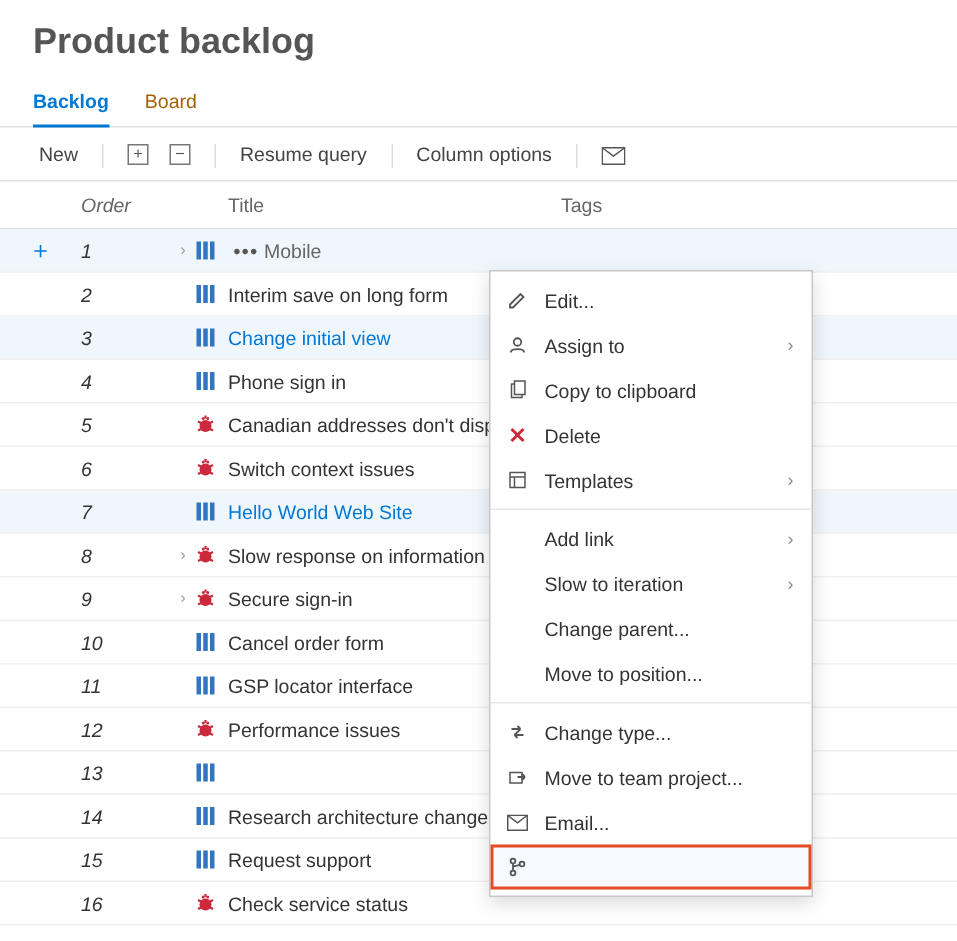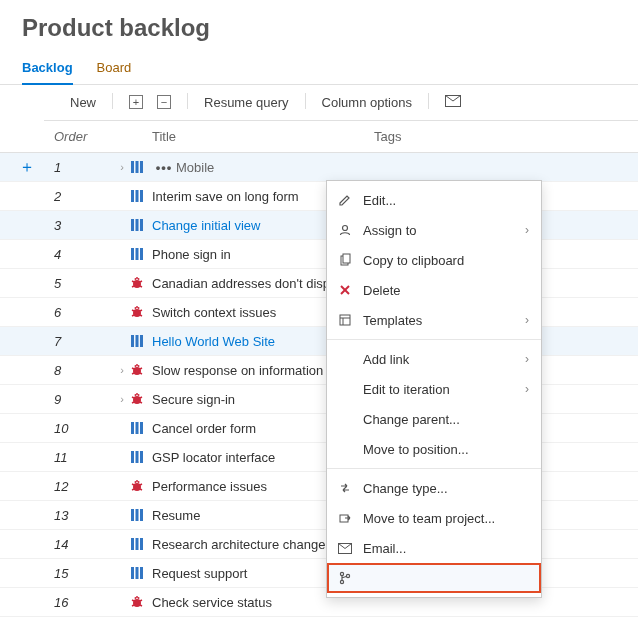--- a/index.html
+++ b/index.html
@@ -42,26 +42,25 @@
     color: #a16207;
   }
   .tab.active {
     color: var(--link);
     font-weight: 600;
     border-bottom: 2px solid var(--link);
     margin-bottom: -1px;
   }
   .toolbar {
     display: flex;
-    align-items: flex-start;
+    align-items: flex-end;
     gap: 6px;
     padding: 8px 0 8px 22px;
     border-bottom: 1px solid var(--border);
     color: #444;
-    margin-left: 44px;
   }
   .toolbar .sep {
     width: 1px;
     height: 16px;
     background: #ddd;
     margin: 0 6px;
   }
   .toolbar-btn {
     display: inline-flex;
     align-items: center;
@@ -434,21 +433,20 @@
       <div class="addrow-plus"></div>
       <div class="col-order">13</div>
       <div class="expand-caret"></div>
       <div class="col-icon">
         <svg width="14" height="14" viewBox="0 0 14 14">
           <rect x="1" y="1" width="3" height="12" fill="#3276c3"></rect>
           <rect x="5.5" y="1" width="3" height="12" fill="#3276c3"></rect>
           <rect x="10" y="1" width="3" height="12" fill="#3276c3"></rect>
         </svg>
       </div>
-      <div class="col-title"><span class="title-text">Resume</span></div>
       <div class="col-menu"></div>
       <div class="col-tags"></div>
     </div>
     <div class="row">
       <div class="addrow-plus"></div>
       <div class="col-order">14</div>
       <div class="expand-caret"></div>
       <div class="col-icon">
         <svg width="14" height="14" viewBox="0 0 14 14">
           <rect x="1" y="1" width="3" height="12" fill="#3276c3"></rect>
@@ -546,21 +544,21 @@
       <span class="chev">›</span>
     </div>
     <div class="divider"></div>
     <div class="mi">
       <span class="mi-icon"></span>
       <span class="mi-label">Add link</span>
       <span class="chev">›</span>
     </div>
     <div class="mi">
       <span class="mi-icon"></span>
-      <span class="mi-label">Edit to iteration</span>
+      <span class="mi-label">Slow to iteration</span>
       <span class="chev">›</span>
     </div>
     <div class="mi">
       <span class="mi-icon"></span>
       <span class="mi-label">Change parent...</span>
     </div>
     <div class="mi">
       <span class="mi-icon"></span>
       <span class="mi-label">Move to position...</span>
     </div>

